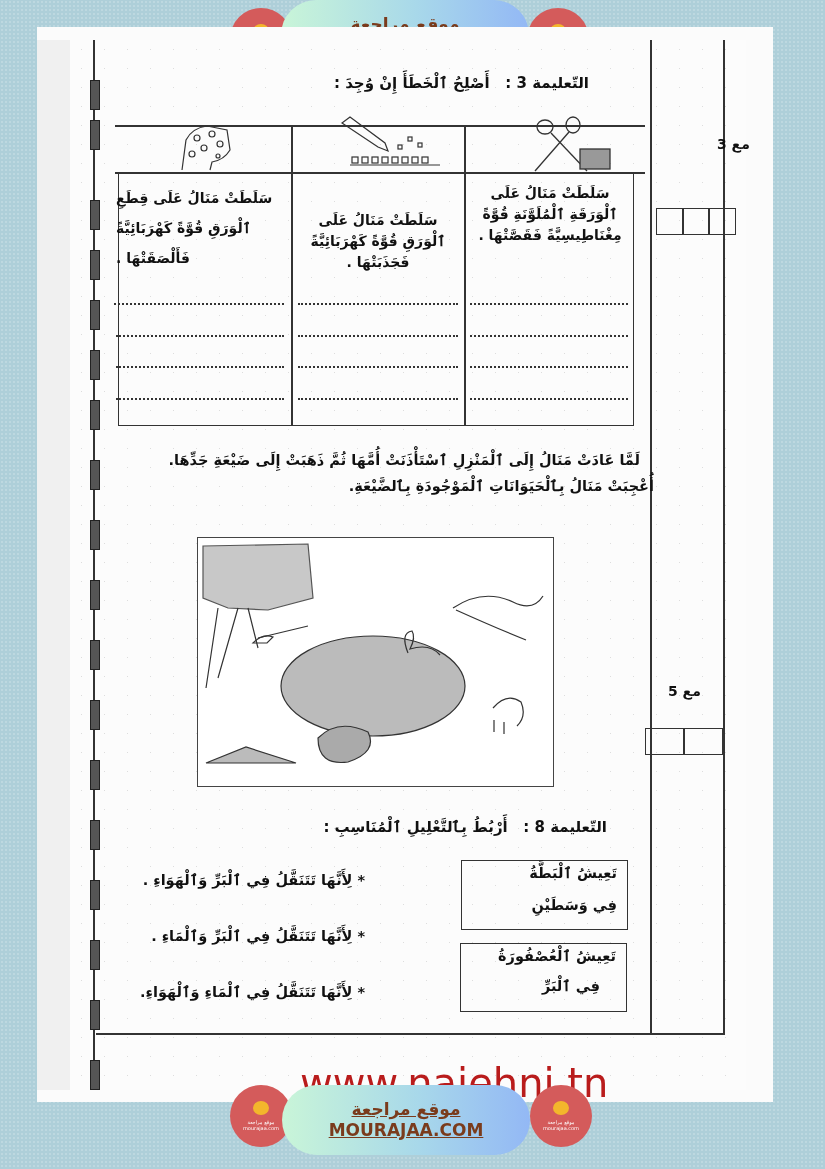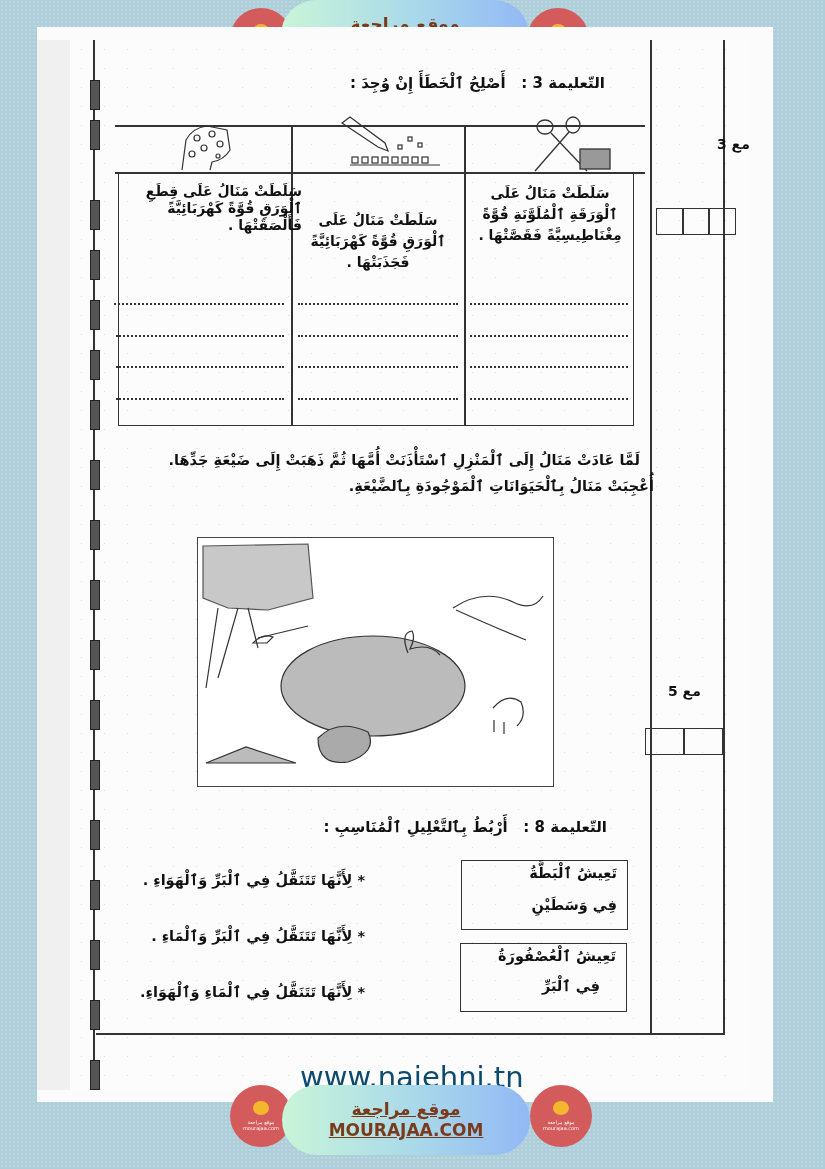--- a/index.html
+++ b/index.html
@@ -35,21 +35,21 @@
   .badge .t { font-size:5px; color:#fff; line-height:6px; text-align:center; font-family:"DejaVu Sans", sans-serif; }
   .pill {
     position:absolute; width:248px; height:70px; border-radius:35px;
     background:linear-gradient(90deg,#c9f5d8,#a8d8ea 55%,#93b8f5);
     display:flex; flex-direction:column; align-items:center; justify-content:center;
   }
   .pill .a { direction:rtl; font-size:17px; color:#7a3b1c; font-weight:bold; text-decoration:underline; line-height:20px; }
   .pill .e { font-size:17px; color:#7a3b1c; font-weight:bold; text-decoration:underline; font-family:"DejaVu Sans", sans-serif; line-height:22px; }
   .pic { position:absolute; border:1px solid #444; background:#fff; overflow:hidden; }
   .score-cell { position:absolute; border:1.5px solid #333; }
-  .wm { position:absolute; left:300px; top:1060px; font-size:29px; color:#0c4a6e; font-family:"DejaVu Sans", sans-serif; }
+  .wm { position:absolute; left:300px; top:1060px; font-size:40px; color:#b91c1c; font-family:"DejaVu Sans", sans-serif; }
 </style>
 </head>
 <body>
 
 <div class="badge" style="left:230px;top:8px;">
   <div class="ic"></div>
   <div class="t">موقع مراجعة mourajaa.com</div>
 </div>
 <div class="pill" style="left:281px;top:0px;">
   <div class="a">موقع مراجعة</div>
@@ -83,21 +83,21 @@
     <span style="top:840px"></span>
   <span style="top:900px"></span>
     <span style="top:960px"></span>
     <span style="top:1020px"></span>
 </div>
 
 <div class="line" style="left:650px;top:40px;width:1.5px;height:995px;"></div>
 <div class="line" style="left:723px;top:40px;width:1.5px;height:995px;"></div>
 <div class="line" style="left:96px;top:1033px;width:628px;height:1.5px;"></div>
 
-<div class="ar" style="right:220px;top:74px;font-size:15px;">
+<div class="ar" style="right:236px;top:74px;font-size:15px;">
   <span>التّعليمة 3 :</span>
   &nbsp;&nbsp;<span>أَصْلِحُ ٱلْخَطَأَ إِنْ وُجِدَ :</span>
 </div>
 
 <div class="ar" style="left:678px;top:136px;font-size:14px;margin-left:39px;">مع 3</div>
 <div class="score-cell" style="left:656px;top:208px;width:26px;height:25px;"></div>
 <div class="score-cell" style="left:682px;top:208px;width:26px;height:25px;"></div>
 <div class="score-cell" style="left:708px;top:208px;width:26px;height:25px;"></div>
 
 <div class="line" style="left:115px;top:125px;width:530px;height:1.5px;"></div>
@@ -148,21 +148,21 @@
   </g>
     </svg>
 </div>
 
 <div class="box" style="left:118px;top:172px;width:514px;height:252px;"></div>
 <div class="line" style="left:291px;top:172px;width:1.5px;height:254px;"></div>
 <div class="line" style="left:464px;top:172px;width:1.5px;height:254px;"></div>
 
 <div class="ar" style="left:470px;top:183px;width:160px;font-size:14px;line-height:21px;text-align:center;">سَلَطَتْ مَنَالُ عَلَى ٱلْوَرَقَةِ ٱلْمُلَوَّنَةِ قُوَّةً مِغْنَاطِيسِيَّةً فَقَصَّتْهَا .</div>
 <div class="ar" style="left:297px;top:183px;width:162px;font-size:14px;line-height:21px;text-align:center;margin-top:27px;">سَلَطَتْ مَنَالُ عَلَى ٱلْوَرَقِ قُوَّةً كَهْرَبَائِيَّةً فَجَذَبَتْهَا .</div>
-<div class="ar" style="left:140px;top:183px;width:162px;font-size:14px;line-height:17px;text-align:right;">سَلَطَتْ مَنَالُ عَلَى قِطَعِ ٱلْوَرَقِ قُوَّةً كَهْرَبَائِيَّةً فَأَلْصَقَتْهَا .</div>
+<div class="ar" style="left:116px;top:183px;width:162px;font-size:14px;line-height:30px;text-align:left;">سَلَطَتْ مَنَالُ عَلَى قِطَعِ ٱلْوَرَقِ قُوَّةً كَهْرَبَائِيَّةً فَأَلْصَقَتْهَا .</div>
 
 <div class="dots" style="left:114px;top:303px;width:170px;"></div>
 <div class="dots" style="left:116px;top:335px;width:168px;"></div>
 <div class="dots" style="left:116px;top:366px;width:168px;"></div>
 <div class="dots" style="left:116px;top:398px;width:168px;"></div>
 <div class="dots" style="left:298px;top:303px;width:160px;"></div>
 <div class="dots" style="left:298px;top:335px;width:160px;"></div>
 <div class="dots" style="left:298px;top:366px;width:160px;"></div>
 <div class="dots" style="left:298px;top:398px;width:160px;"></div>
 <div class="dots" style="left:470px;top:303px;width:158px;"></div>

